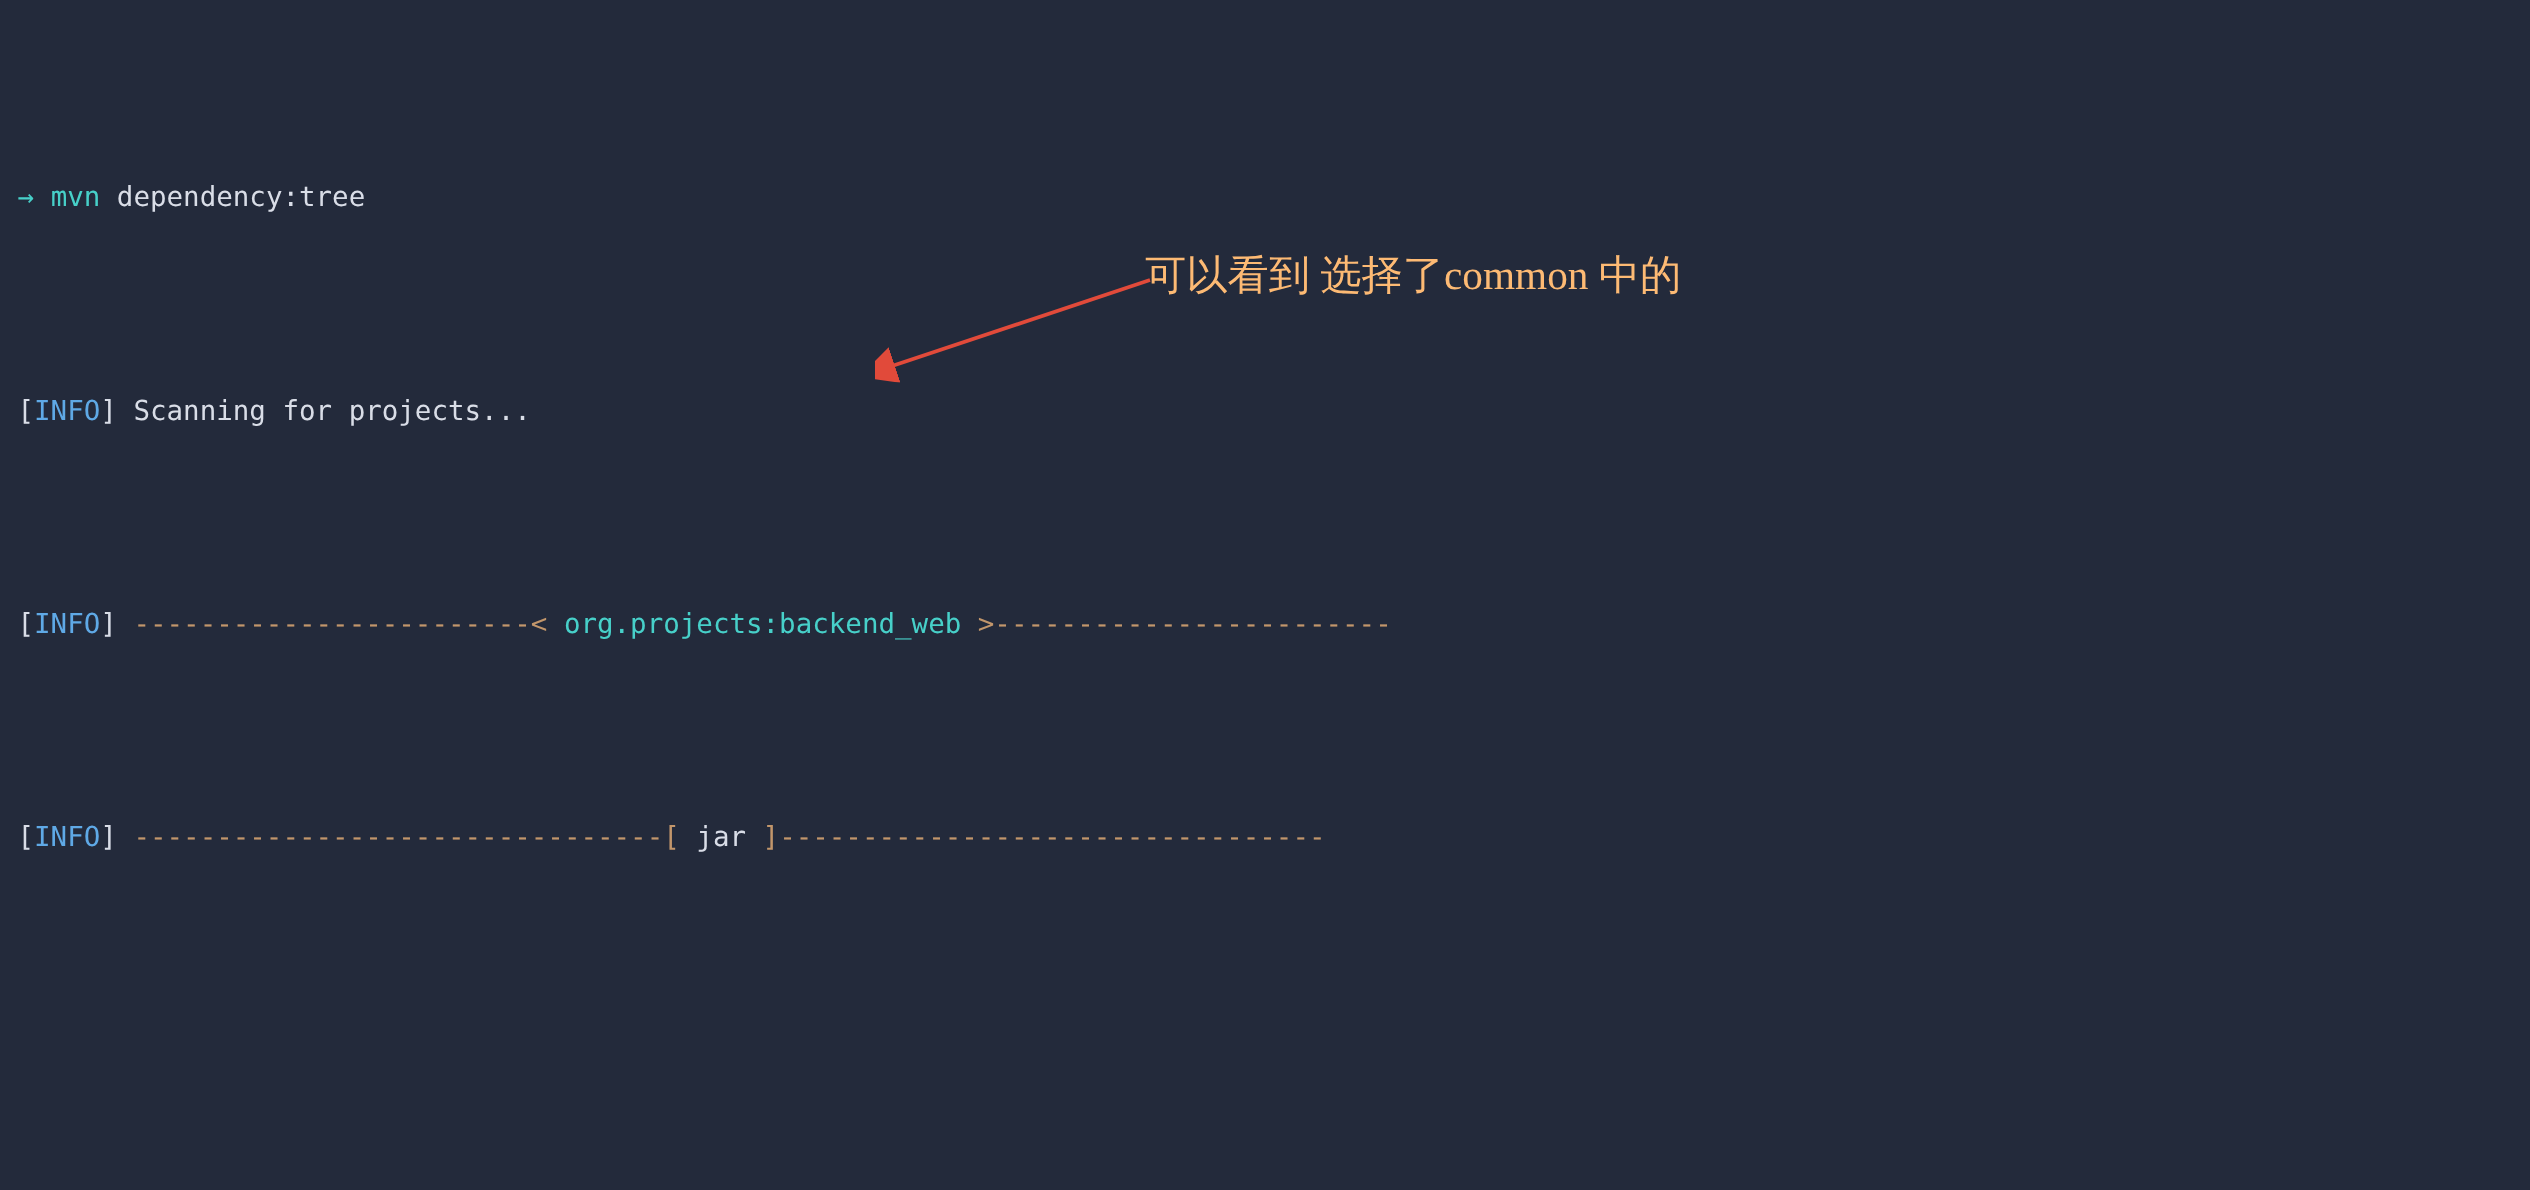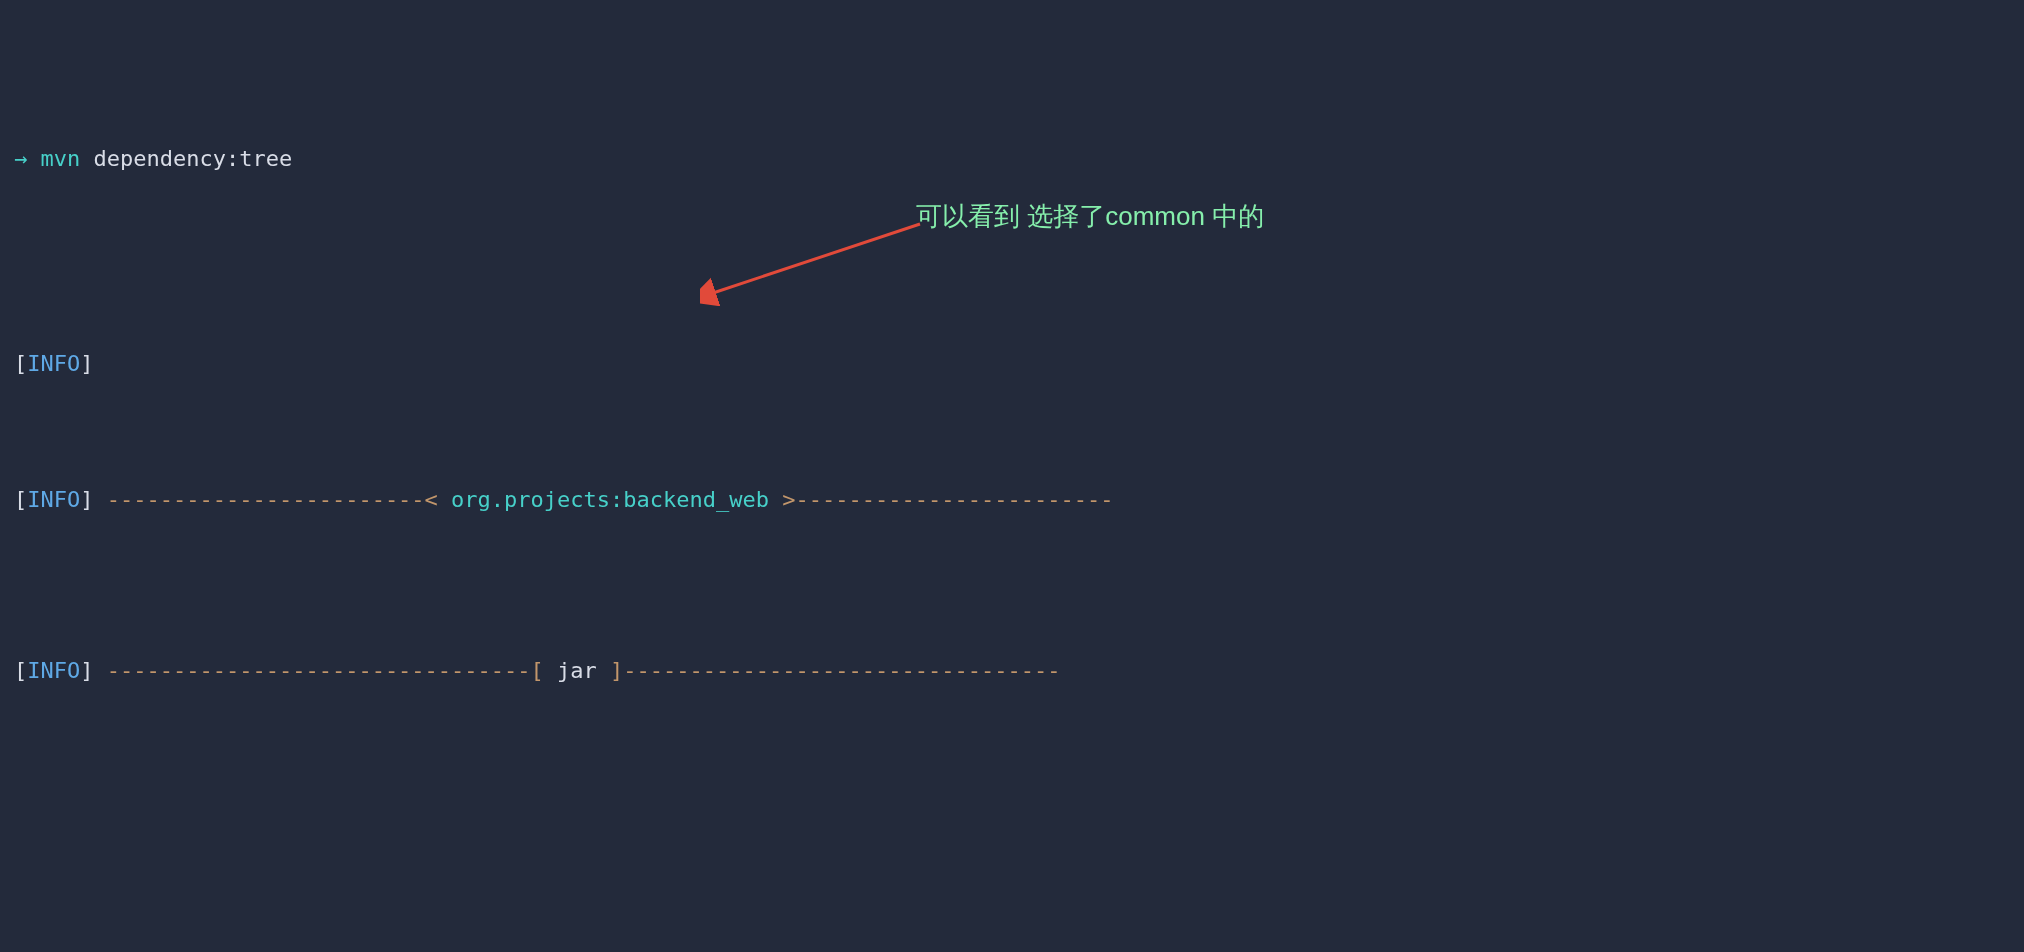--- a/index.html
+++ b/index.html
@@ -22,42 +22,42 @@
   .row {
     display: block;
   }
   
   .c-cyan   { color: #47d0c9; }
   .c-info   { color: #5fa9e6; }
   .c-def    { color: #d9dde7; }
   .c-brown  { color: #c2966b; }
   .annotation {
     position: absolute;
-    color: #86efac;
-    font-family: Liberation Sans, sans-serif;
-    font-size: 26px;
+    color: #fdba74;
+    font-family: Liberation Serif, serif;
+    font-size: 33px;
     font-weight: 500;
     pointer-events: none;
   }
   .arrow-svg {
     position: absolute;
     pointer-events: none;
   }
 </style>
 </head>
 <body>
 
 <div class="terminal">
 
   
   <div class="row"><span class="c-cyan">→</span><span class="c-def"> </span><span class="c-cyan">mvn</span><span class="c-def"> dependency:tree</span></div>
 
   
+  <div class="row"><span class="c-def">[</span><span class="c-info">INFO</span><span class="c-def">]</span><span class="c-def"> Scanning for projects...</span></div>
 
-  <div class="row"><span class="c-def">[</span><span class="c-info">INFO</span><span class="c-def">]</span></div>
 
   <div class="row"><span class="c-def">[</span><span class="c-info">INFO</span><span class="c-def">]</span><span class="c-brown"> ------------------------&lt; </span><span class="c-cyan">org.projects:backend_web</span><span class="c-brown"> &gt;------------------------</span></div>
 
 
   <div class="row"><span class="c-def">[</span><span class="c-info">INFO</span><span class="c-def">]</span><span class="c-brown"> --------------------------------[ </span><span class="c-def">jar</span><span class="c-brown"> ]---------------------------------</span></div>
 
   
 
   
 

